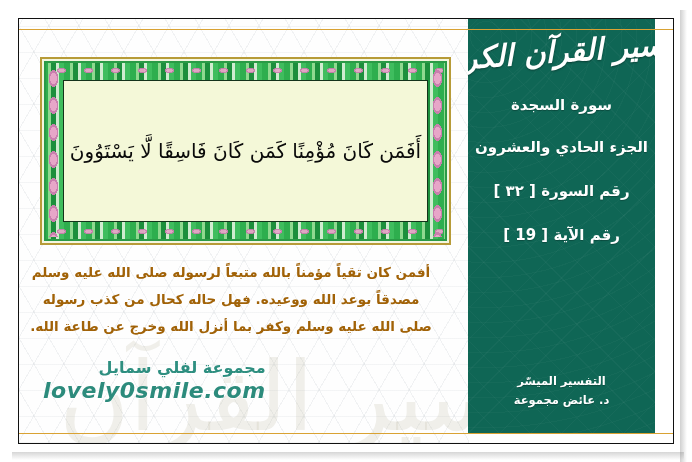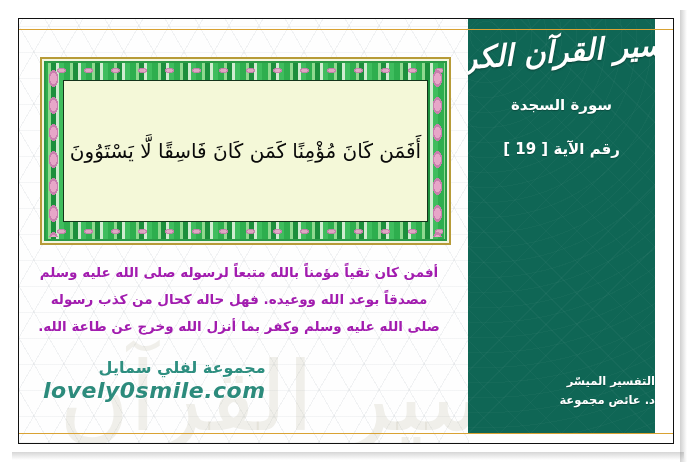--- a/index.html
+++ b/index.html
@@ -146,20 +146,21 @@
   }
   #meta-surah   { margin-top: 26px; }
   #meta-juz     { margin-top: 24px; }
   #meta-surahno { margin-top: 26px; }
   #meta-ayahno  { margin-top: 26px; }
 
   #panel-source {
     position: absolute;
     bottom: 24px;
     left: 0; right: 0;
+    text-align: center;
     color: #ffffff;
     font-size: 11.5px;
     font-weight: 700;
     line-height: 1.65;
     text-shadow: 0 1px 1px rgba(0,0,0,0.25);
   }
 
   
   #verse-frame {
     position: absolute;
@@ -226,25 +227,25 @@
     color: #0a0a0a;
     text-align: right;
     line-height: 1.9;
     direction: rtl;
     white-space: nowrap;
   }
 
   
   #tafsir-block {
     position: absolute;
-    left: 16px; top: 240px;
+    left: 8px; top: 240px;
     width: 408px;
     direction: rtl;
     text-align: center;
-    color: #a21caf;
+    color: #a16207;
     font-size: 13.5px;
     font-weight: 700;
     line-height: 2.0;
     z-index: 4;
   }
 
   
   #site-watermark {
     position: absolute;
     left: 24px; bottom: 40px;
@@ -299,21 +300,23 @@
     </div>
 
   </div>
 
   <div id="side-panel">
     <div class="panel-inner">
       <div id="panel-title">تفسير القرآن الكريم</div>
 
       <div id="meta-surah" class="panel-meta">سورة السجدة</div>
 
-
+      <div id="meta-juz" class="panel-meta">الجزء الحادي والعشرون</div>
+
+      <div id="meta-surahno" class="panel-meta">رقم السورة [ ٣٢ ]</div>
 
       <div id="meta-ayahno" class="panel-meta">رقم الآية [ 19 ]</div>
 
       <div id="panel-source">
         <div>التفسير الميسّر</div>
         <div>د. عائض مجموعة</div>
       </div>
     </div>
   </div>
 

